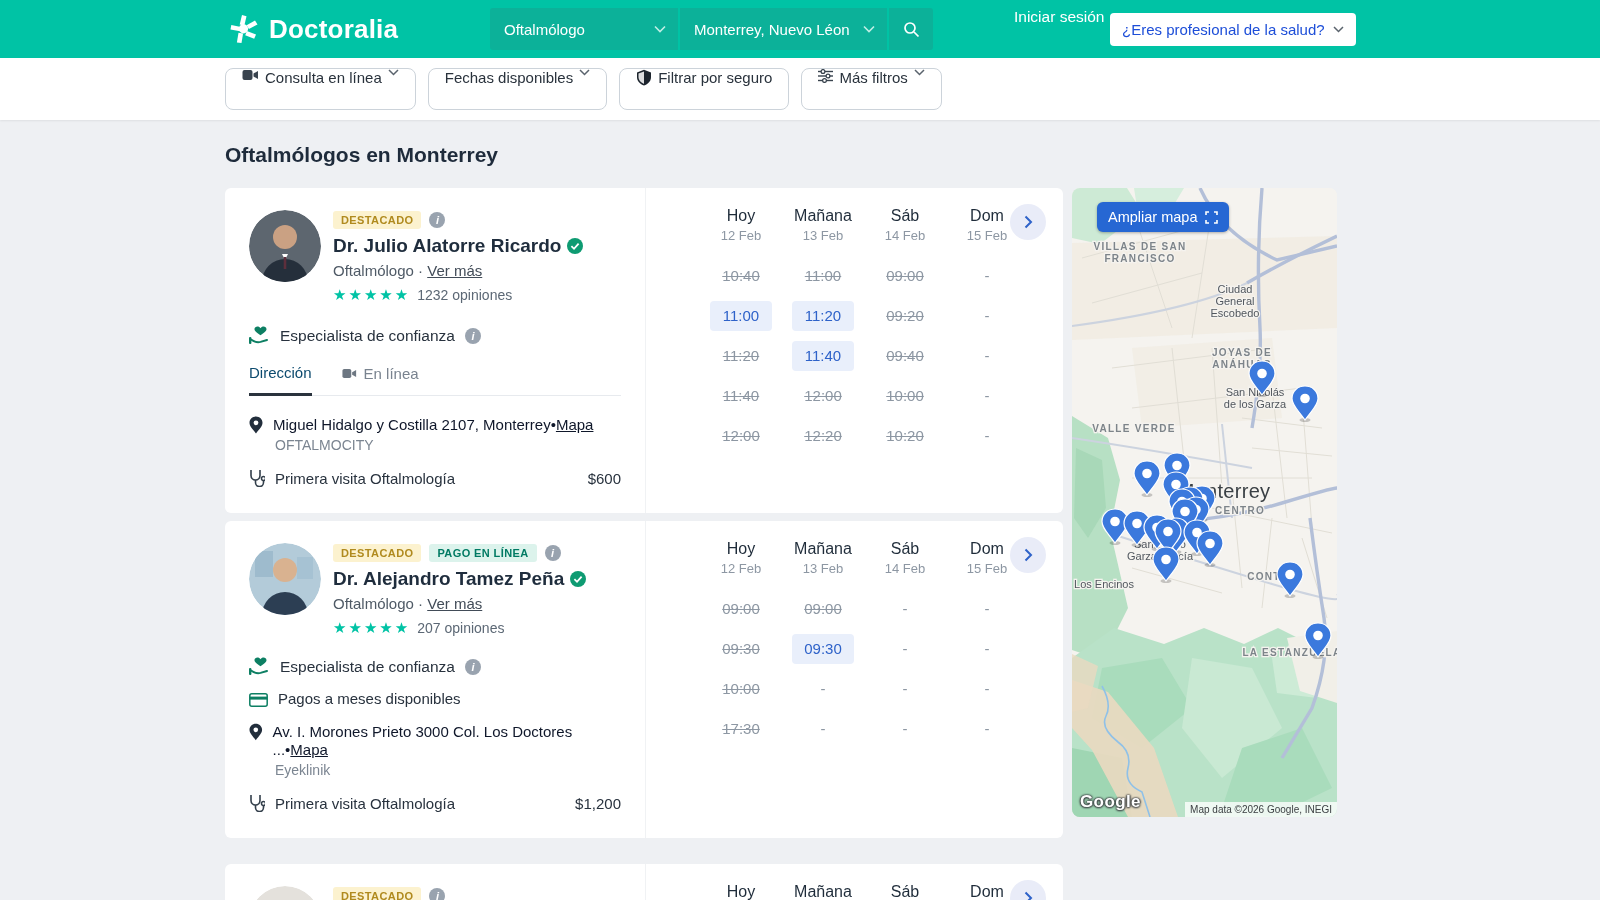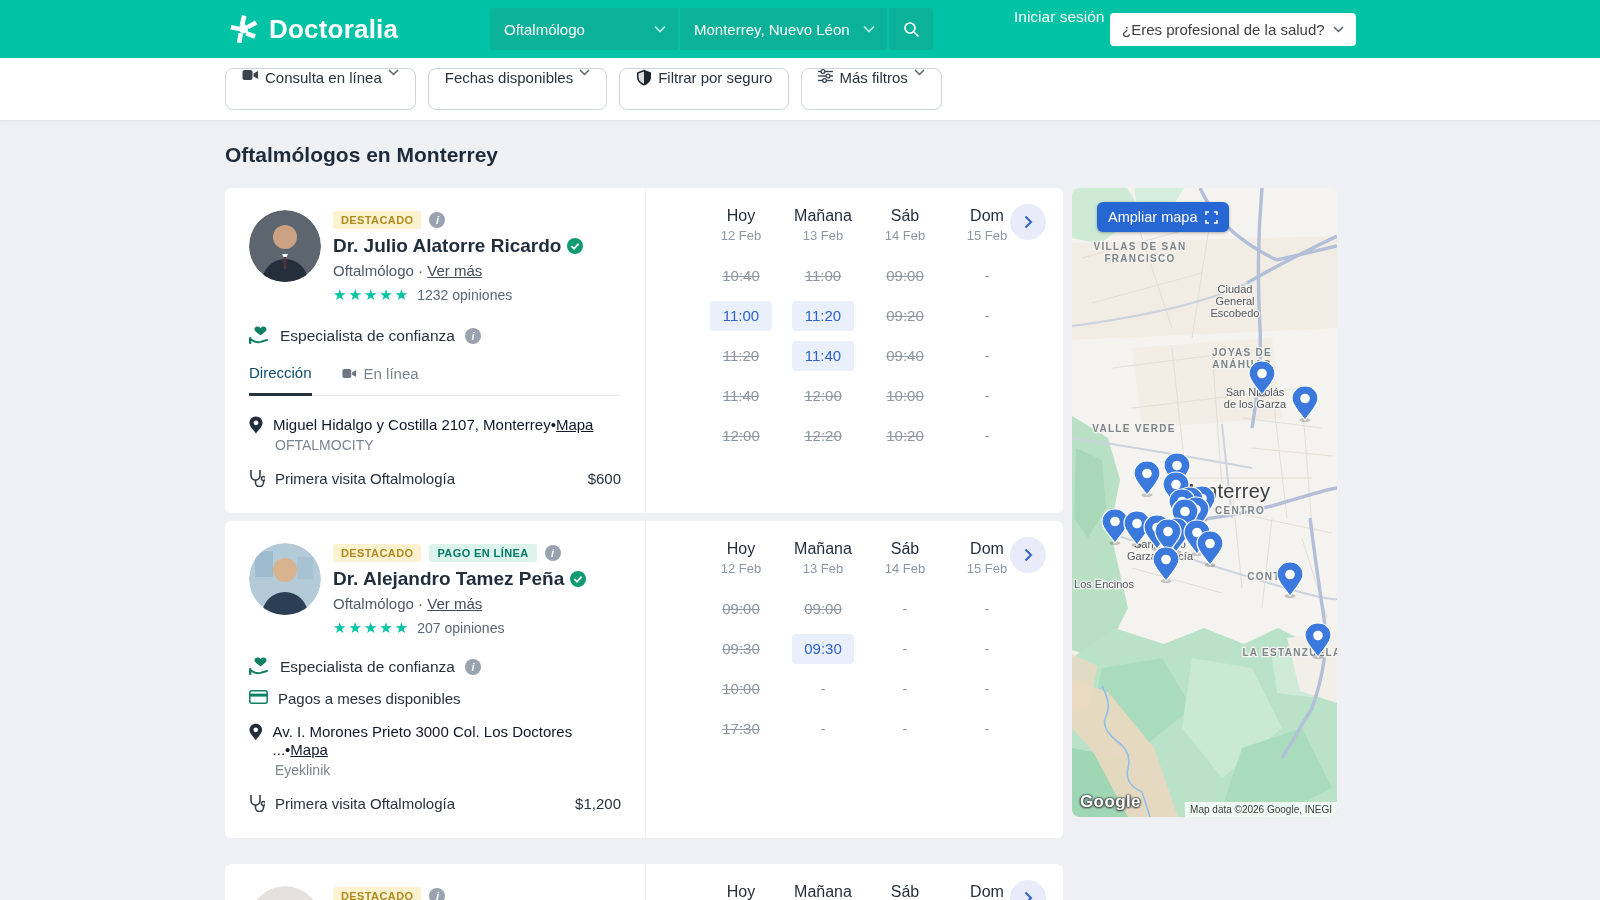--- a/index.html
+++ b/index.html
@@ -13,21 +13,21 @@
   .searchbar { position:absolute; left:490px; top:8px; display:flex; gap:2px; }
   .dd { height:42px; background:#0cb199; color:#fff; font-size:15px; display:flex;
         align-items:center; padding:0 12px 0 14px; cursor:pointer; }
   .dd1 { width:188px; border-radius:3px 0 0 3px; }
   .dd2 { width:207px; }
   .dd .lbl { flex:1; }
   .search-btn { width:44px; height:42px; background:#0cb199; border:none; border-radius:0 3px 3px 0;
         display:flex; align-items:center; justify-content:center; cursor:pointer; }
   .login { position:absolute; left:1014px; top:8px; color:#fff; font-size:15.5px; cursor:pointer; }
   .pro-btn { position:absolute; left:1110px; top:13px; height:33px; background:#fff; border:none;
-        border-radius:4px; padding:0 12px; font-size:15px; color:#404040; display:flex;
+        border-radius:4px; padding:0 12px; font-size:15px; color:#1d4ed8; display:flex;
         align-items:center; gap:8px; cursor:pointer; font-family:"Liberation Sans",sans-serif; }
 
   
   .filterbar { height:62px; background:#fff; display:flex; align-items:center; gap:12px;
         padding-left:225px; box-shadow:0 1px 2px rgba(0,0,0,.07); position:relative; z-index:5; }
   .fbtn { height:42px; background:#fff; border:1px solid #ccd3da; border-radius:8px; padding:0 16px;
         font-size:15px; color:#29323c; display:flex; align-items:flex-start; gap:6px; cursor:pointer;
         font-family:"Liberation Sans",sans-serif; }
 
   
@@ -53,21 +53,21 @@
   .doc-name { display:flex; align-items:center; gap:6px; margin-top:6px;
       font-size:19px; font-weight:bold; color:#1f2d3d; }
   .spec-line { margin-top:5px; font-size:15px; color:#4f5a66; }
   .spec-line a { color:#424c58; }
   .stars-row { margin-top:7px; display:flex; align-items:center; gap:7px; }
   .stars { color:#00c3a5; font-size:15px; letter-spacing:2px; }
   .reviews { font-size:14px; color:#5c6875; }
 
   .trusted { display:flex; align-items:center; gap:10px; margin-top:22px; }
   .trusted-label { font-size:15.5px; color:#28323e; }
-  .payments { display:flex; align-items:flex-start; gap:10px; margin-top:13px; }
+  .payments { display:flex; align-items:flex-end; gap:10px; margin-top:13px; }
   .payments-label { font-size:15px; color:#28323e; }
 
   .tabs { display:flex; gap:30px; margin-top:18px; border-bottom:1px solid #e7eaee; }
   .tab { font-size:15px; padding-bottom:12px; display:flex; align-items:center; gap:7px; cursor:pointer; }
   .tab.active { color:#0c4a6e; border-bottom:3px solid #2a333d; margin-bottom:-1px; }
   .tab.inactive { color:#79838f; }
 
   .addr { display:flex; gap:10px; margin-top:20px; }
   .addr-text { font-size:15px; color:#0f172a; }
   .clinic { font-size:14px; color:#7b8591; margin:3px 0 0 26px; }

